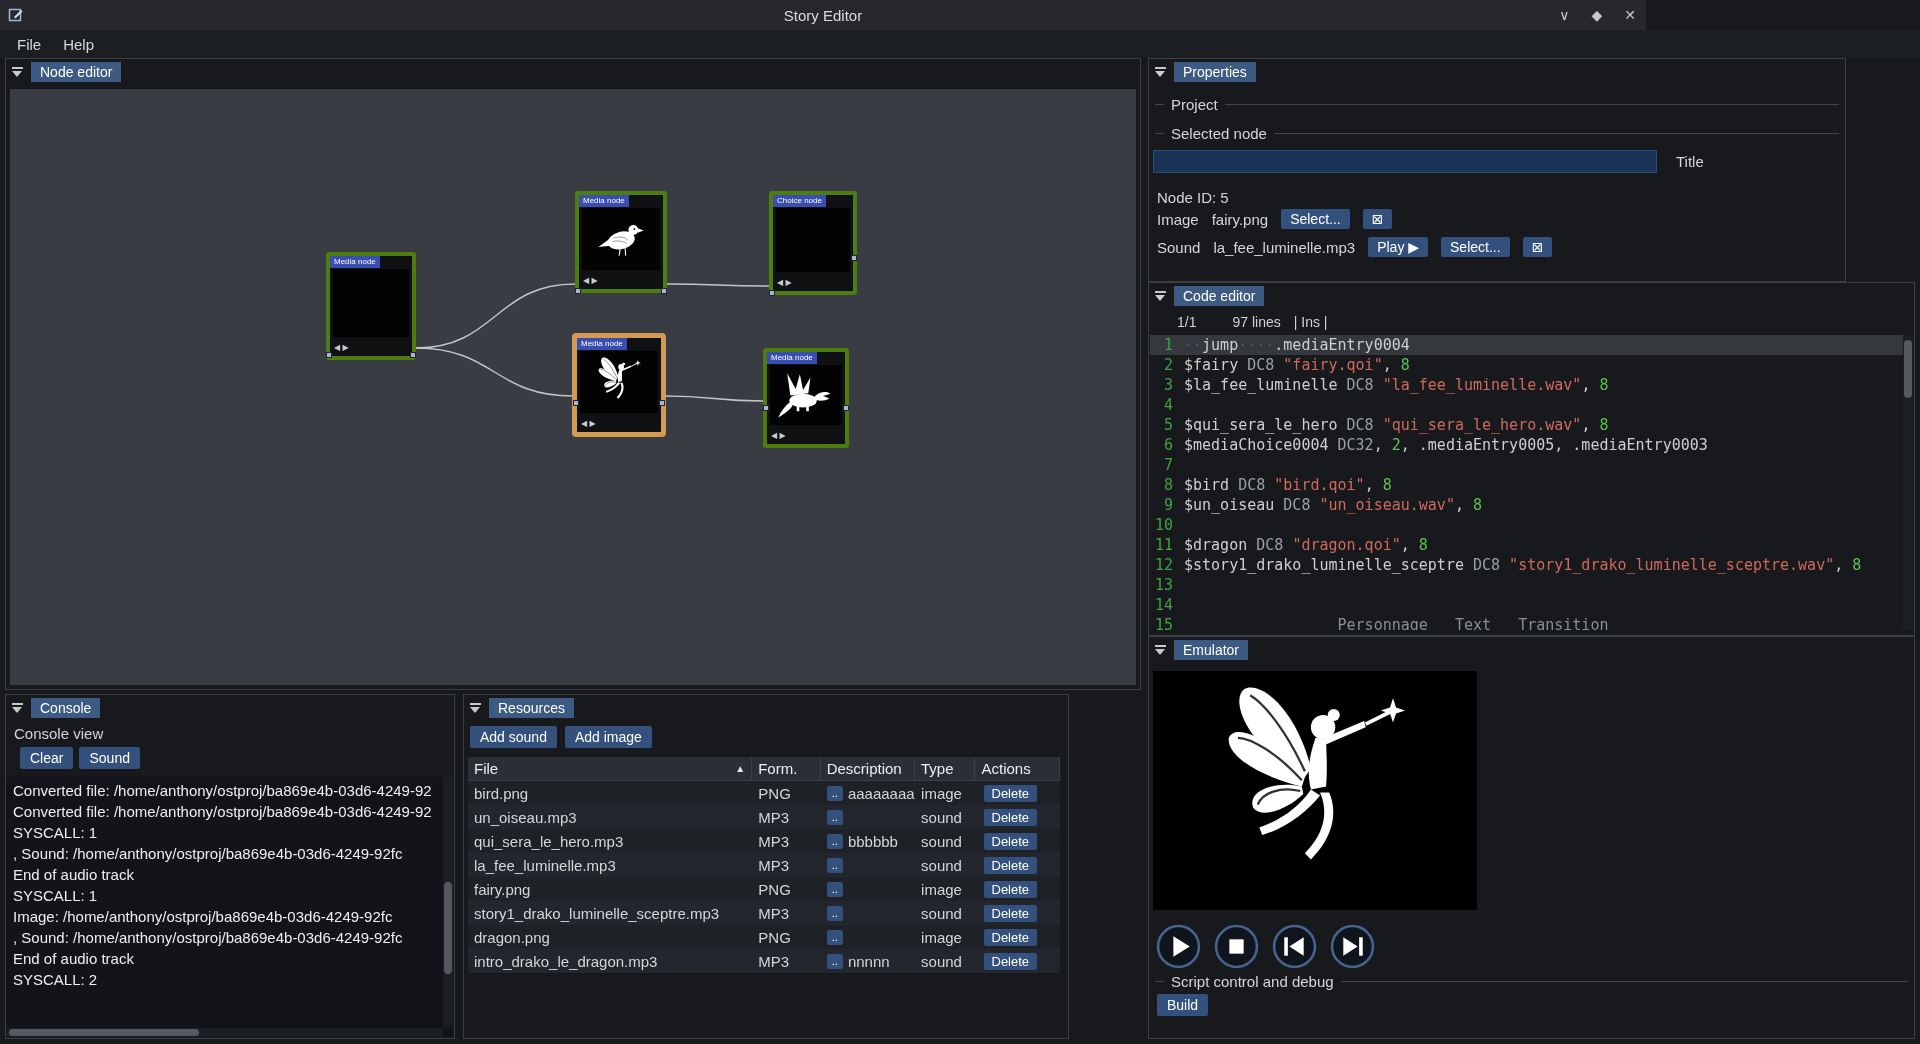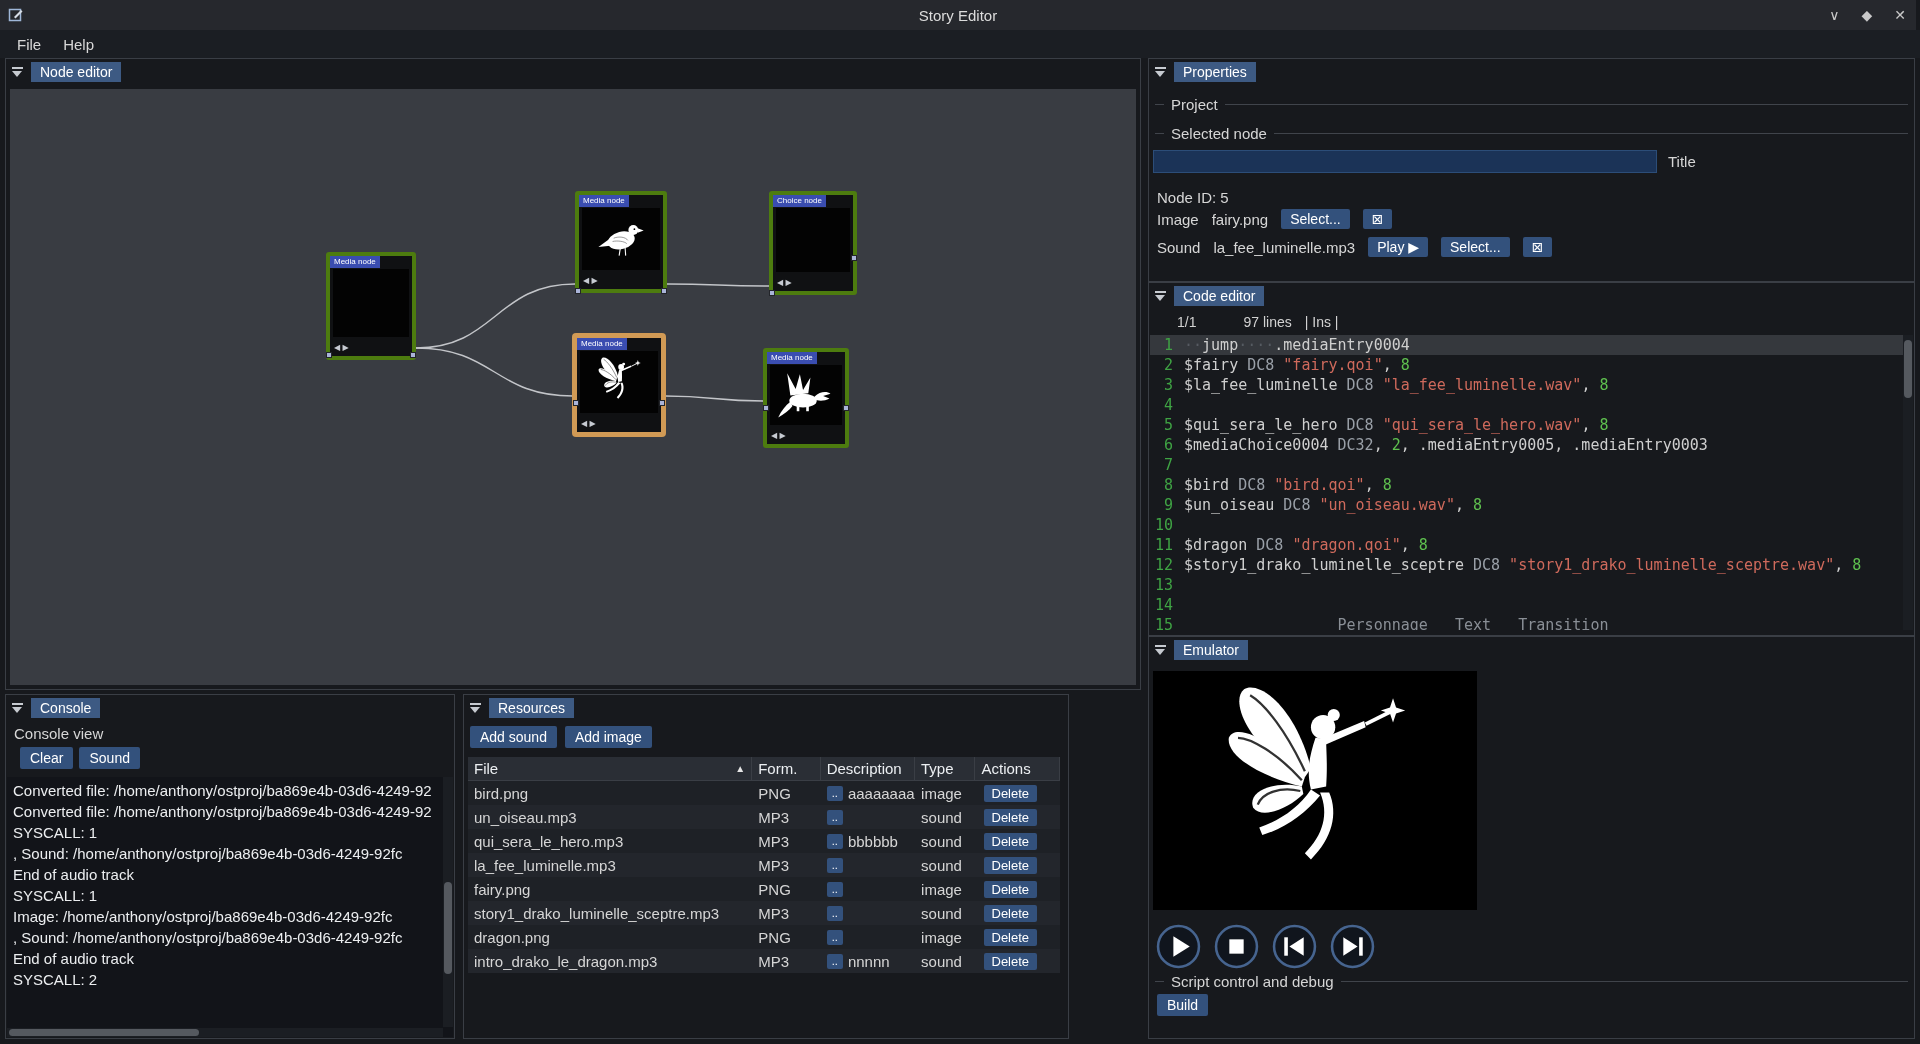--- a/index.html
+++ b/index.html
@@ -1,20 +1,20 @@
 <!DOCTYPE html>
 <html><head>
 <meta charset="utf-8">
 <style>
   * { margin:0; padding:0; box-sizing:border-box; }
   html,body { width:1920px; height:1044px; background:#17191d; overflow:hidden;
     font-family:"Liberation Sans","DejaVu Sans",sans-serif; color:#d6d6d6; font-size:15px; }
 
   
-  .titlebar { position:absolute; left:0; top:0; width:1916px; height:30px; background:#26282d;
+  .titlebar { position:absolute; left:0; top:0; width:1646px; height:30px; background:#26282d;
     display:flex; align-items:center; }
   .tb-title { position:absolute; width:100%; text-align:center; font-size:15px; color:#dcdcdc; }
   .app-icon { margin-left:8px; z-index:2; }
   .win-controls { position:absolute; right:10px; top:0; height:30px; display:flex; gap:22px;
     align-items:center; font-size:14px; color:#c9c9c9; z-index:2; }
   .win-controls span { cursor:default; }
   .menubar { position:absolute; left:0; top:30px; width:1920px; height:28px; background:#1b1e23;
     display:flex; align-items:center; padding:0 6px; }
   .menu-item { padding:3px 11px; font-size:15px; color:#d8d8d8; }
 
@@ -70,36 +70,36 @@
   .tr.th { background:#2a2e35; border-bottom:1px solid #3a3e45; color:#eceff2; }
   .td { height:100%; display:flex; align-items:center; padding-left:6px; overflow:hidden; white-space:nowrap; }
   .th .td { border-right:1px solid #3a3e45; }
   .col-file { width:318px; } .col-form { width:76px; } .col-desc { width:105px; }
   .col-type { width:67px; } .col-act { width:94px; }
   .col-file .sort { margin-left:auto; margin-right:6px; font-size:10px; color:#e6e6e6; }
   .col-desc .desc-text { margin-left:5px; }
   .col-act .btn-sm { margin:0 2px; }
 
   
-  #p-props { left:1148px; top:58px; width:767px; height:224px; }
+  #p-props { left:1148px; top:58px; width:698px; height:224px; }
   .prop-divider { position:absolute; left:6px; right:6px; display:flex; align-items:center; gap:7px; height:14px; }
   .div-line { height:1px; background:#40444b; } .div-line.short { width:9px; } .div-line.grow { flex:1; }
   .div-label { font-size:15px; color:#d6d6d6; white-space:nowrap; }
-  .title-row { position:absolute; left:4px; top:91px; display:flex; align-items:center; gap:11px; }
+  .title-row { position:absolute; left:4px; top:91px; display:flex; align-items:center; gap:19px; }
   .title-input { width:504px; height:23px; background:#1b3357; border:1px solid #2c4d78; color:#e4e9ef;
     font-size:14px; padding:0 6px; font-family:inherit; }
   .nodeid-row { position:absolute; left:8px; top:130px; font-size:15px; }
   .prop-row { position:absolute; left:8px; display:flex; align-items:center; gap:13px; font-size:15px; }
   .prop-row .btn { padding:2px 9px; }
   .btn-clear { padding:2px 6px; font-size:14px; }
 
   
   #p-code { left:1148px; top:282px; width:767px; height:354px; }
   .code-status { position:absolute; left:0; top:27px; height:24px; display:flex; align-items:center; font-size:14px; color:#d2d2d2; }
-  .code-status .cs1 { margin-left:28px; } .code-status .cs2 { margin-left:47px; } .code-status .cs3 { margin-left:13px; }
+  .code-status .cs1 { margin-left:28px; } .code-status .cs2 { margin-left:36px; } .code-status .cs3 { margin-left:13px; }
   .code-area { position:absolute; left:1px; right:1px; top:52px; bottom:5px; overflow:hidden;
     font-family:"DejaVu Sans Mono","Liberation Mono",monospace; font-size:15px; }
   .code-line { display:flex; height:20px; line-height:20px; white-space:pre; }
   .code-line.current { background:#35383d; }
   .line-num { width:34px; text-align:right; padding-right:11px; color:#3fa344; flex:none; }
   .tok-p { color:#cfcfcf; } .tok-d { color:#9aa0a8; } .tok-s { color:#cf6a5c; }
   .tok-n { color:#5fc14f; } .tok-w { color:#565b62; } .tok-cm { color:#8a8f96; }
   .code-area .vscroll { bottom:0; background:#1b1e23; }
 
   

